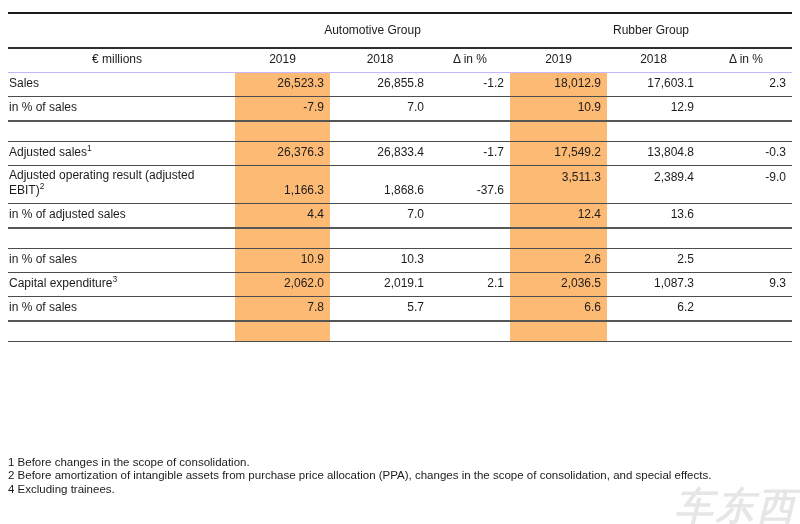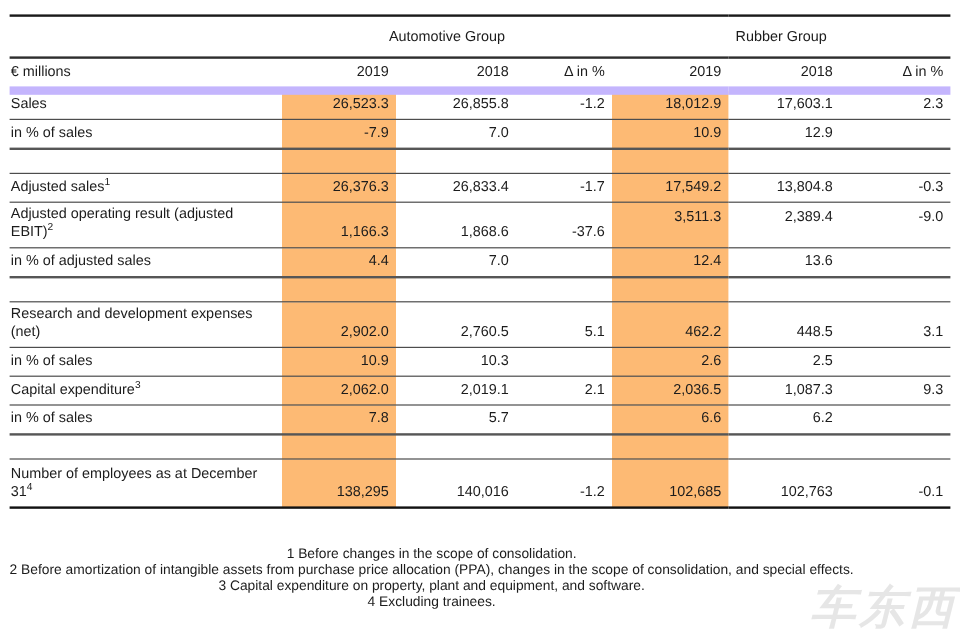--- a/index.html
+++ b/index.html
@@ -27,37 +27,38 @@
 
   tr.group-hdr td {
     height: 33px;
     text-align: center;
     vertical-align: middle;
     border-bottom: 2px solid #2e2e2e;
     padding-bottom: 0;
   }
   tr.col-hdr td {
     height: 21px;
-    border-bottom: 7px solid #c4b5fd;
+    border-bottom: 1px solid #c4b5fd;
     vertical-align: middle;
     padding-bottom: 2px;
+    text-align: center;
   }
   tr.row td { border-bottom: 1px solid #4d4d4d; }
   tr.row { height: 24px; }
   tr.tall { height: 38px; }
   tr.spacer { height: 21px; }
   tr.spacer td { border-top: 2px solid #565656; border-bottom: 1px solid #4d4d4d; }
   tr.last td { border-bottom: 2px solid #111111; }
   tr.last { height: 40px; }
   tr.vsplit td.rubber { vertical-align: top; padding-top: 4px; }
   sup { font-size: 8.5px; line-height: 0; }
 
   .footnotes {
     position: absolute; left: 8px; top: 456px;
-    font-size: 11.5px; line-height: 13.4px; color: #1c1c1c; text-align: center;
+    font-size: 11.5px; line-height: 13.4px; color: #1c1c1c;
   }
   .footnotes div { white-space: nowrap; }
 
   .watermark {
     position: absolute;
     right: 2px; bottom: -8px;
     font-size: 38px;
     font-weight: bold;
     font-style: italic;
     color: rgba(190,190,190,0.38);
@@ -152,29 +153,20 @@
         </tr>
         <tr class="spacer">
           <td></td>
           <td class="shade"></td>
           <td></td>
           <td></td>
           <td class="shade"></td>
           <td></td>
           <td></td>
         </tr>
-        <tr class="row tall">
-          <td class="lbl">Research and development expenses (net)</td>
-          <td class="num shade">2,902.0</td>
-          <td class="num">2,760.5</td>
-          <td class="num">5.1</td>
-          <td class="num shade rubber">462.2</td>
-          <td class="num rubber">448.5</td>
-          <td class="num rubber">3.1</td>
-        </tr>
         <tr class="row">
           <td class="lbl">in % of sales</td>
           <td class="num shade">10.9</td>
           <td class="num">10.3</td>
           <td class="num"></td>
           <td class="num shade rubber">2.6</td>
           <td class="num rubber">2.5</td>
           <td class="num rubber"></td>
         </tr>
         <tr class="row">
@@ -197,34 +189,24 @@
         </tr>
         <tr class="spacer">
           <td></td>
           <td class="shade"></td>
           <td></td>
           <td></td>
           <td class="shade"></td>
           <td></td>
           <td></td>
         </tr>
-        <tr class="row last">
-          <td class="lbl">Number of employees as at December 31<sup>4</sup></td>
-          <td class="num shade">138,295</td>
-          <td class="num">140,016</td>
-          <td class="num">-1.2</td>
-          <td class="num shade rubber">102,685</td>
-          <td class="num rubber">102,763</td>
-          <td class="num rubber">-0.1</td>
-        </tr>
       </tbody>
   </table>
 </div>
 
 <div class="footnotes">
 
 <div>1 Before changes in the scope of consolidation.</div>
     <div>2 Before amortization of intangible assets from purchase price allocation (PPA), changes in the scope of consolidation, and special effects.</div>
-    <div>3 Capital expenditure on property, plant and equipment, and software.</div>
     <div>4 Excluding trainees.</div>
   </div>
 
 <div class="watermark">车东西</div>
 
 </body></html>

